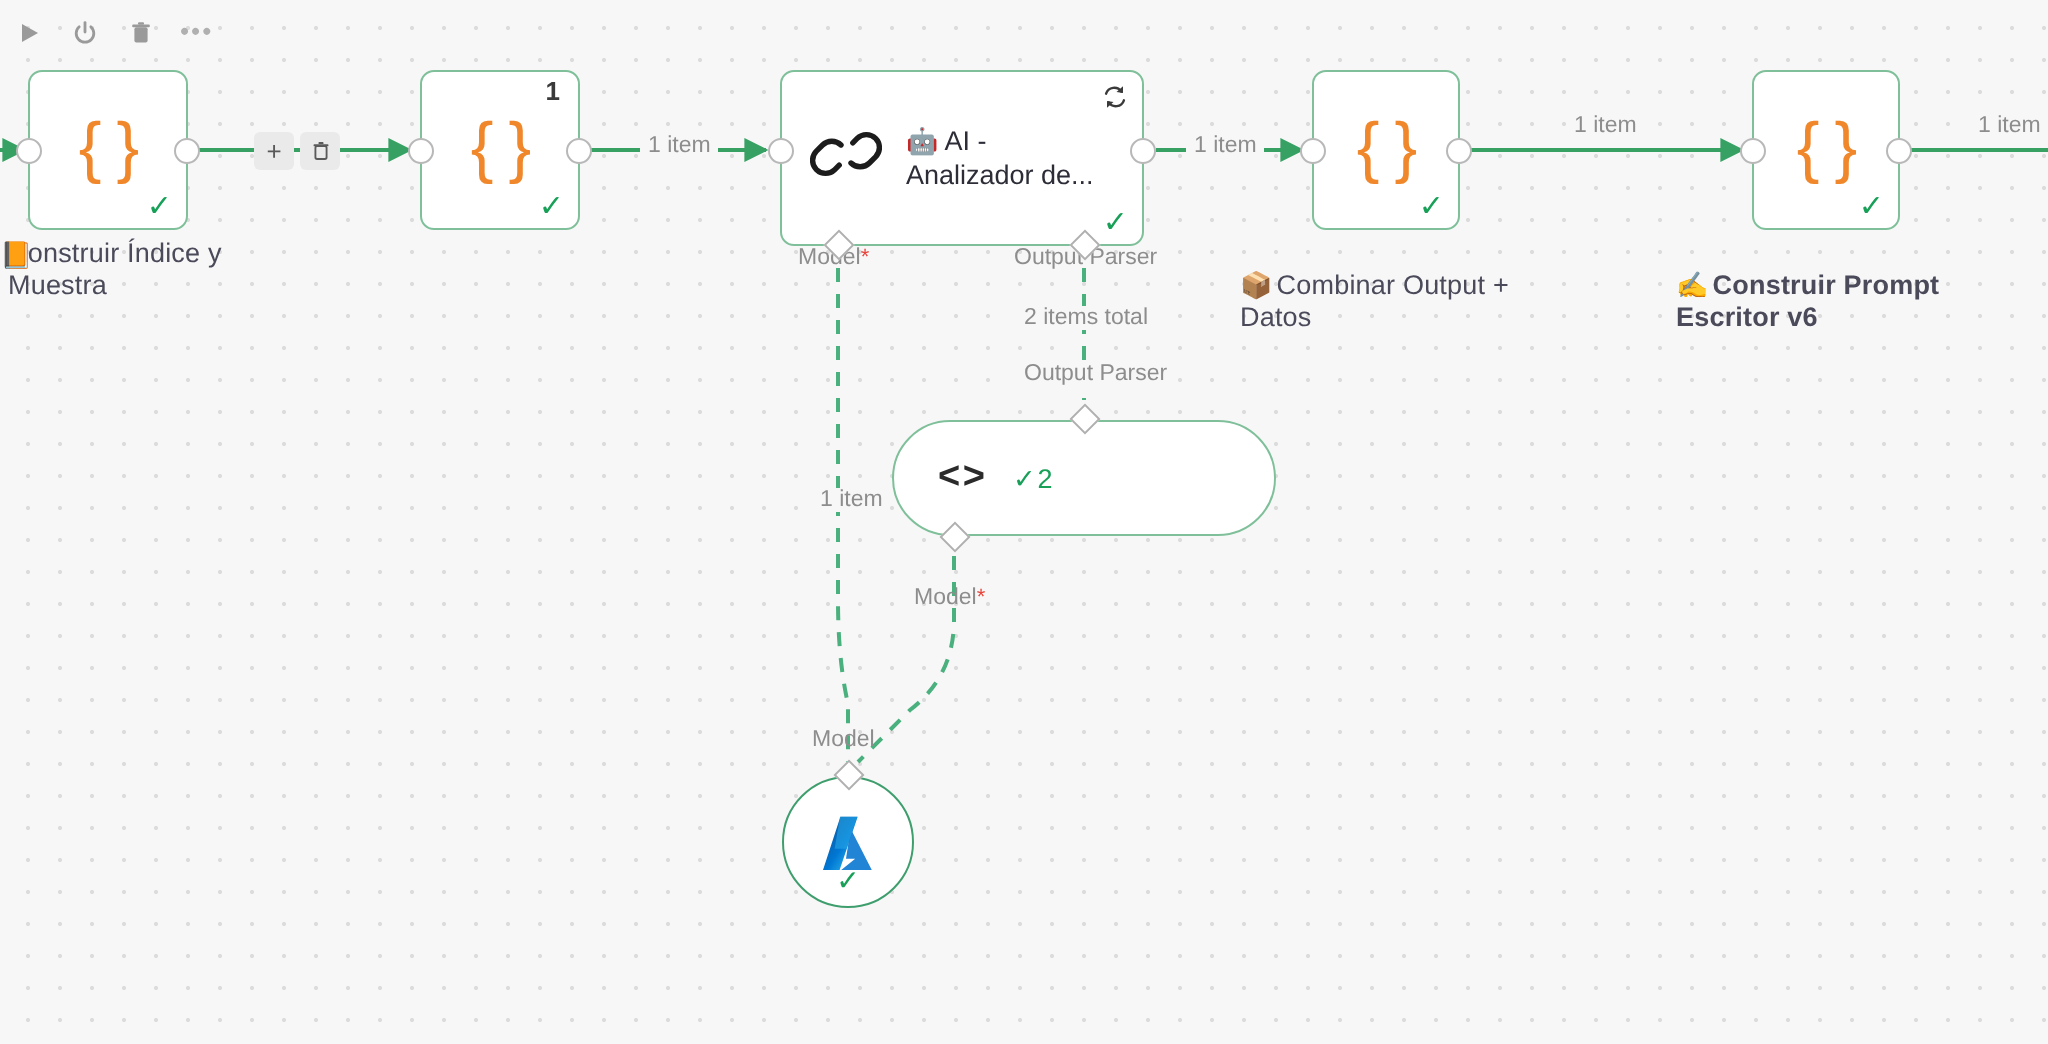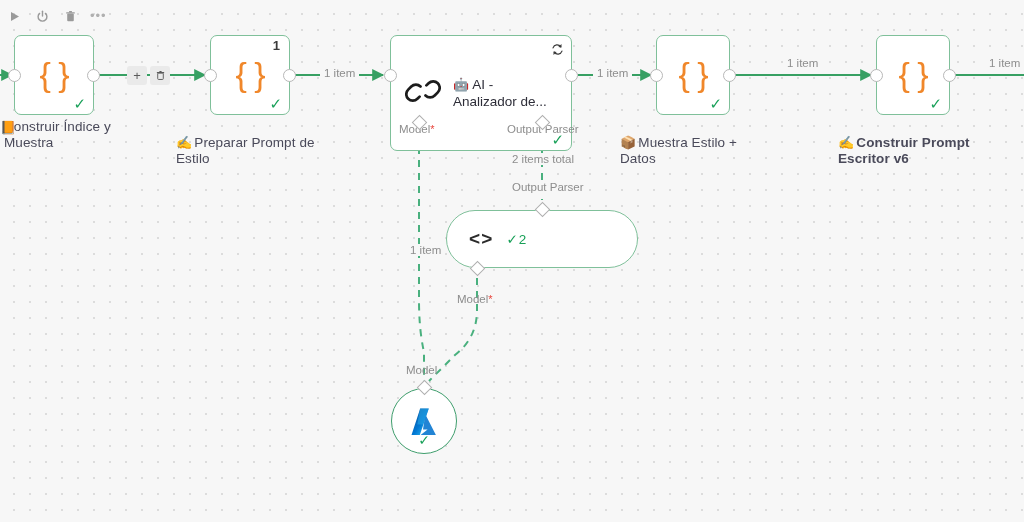--- a/index.html
+++ b/index.html
@@ -354,29 +354,25 @@
 
   <div class="node" style="left:210px; top:35px;">
     <div class="node-box" style="width:80px; height:80px;">
       <div class="node-badge">1</div>
       <div class="brace">{ }</div>
       <div class="node-check">✓</div>
     </div>
   </div>
   <div class="port" style="left:204px; top:69px;"></div>
   <div class="port" style="left:283px; top:69px;"></div>
-  <div class="node-caption" style="left:176px; top:119px; width:148px;">
-    <span class="cap-emoji">✍️</span><span>Preparar Prompt de
-Estilo</span>
-  </div>
 
   <div class="edge-label" style="left:320px; top:67px;">1 item</div>
 
   <div class="node" style="left:390px; top:35px;">
-    <div class="node-box" style="width:182px; height:116px;">
+    <div class="node-box" style="width:182px; height:88px;">
       <div class="node-retry">
         <svg width="13" height="13" viewBox="0 0 14 14">
           <path d="M2.2 5.2a4.6 4.6 0 0 1 8.2-1.1" stroke="#3a3a3a" stroke-width="1.3" fill="none" stroke-linecap="round"></path>
           <polygon points="11.3,1.2 11.3,4.9 7.8,4.3" fill="#3a3a3a"></polygon>
           <path d="M11.8 8.8a4.6 4.6 0 0 1-8.2 1.1" stroke="#3a3a3a" stroke-width="1.3" fill="none" stroke-linecap="round"></path>
           <polygon points="2.7,12.8 2.7,9.1 6.2,9.7" fill="#3a3a3a"></polygon>
         </svg>
       </div>
       <div class="ai-inner">
         <div class="ai-chain">
@@ -440,21 +436,21 @@
 
   <div class="node" style="left:656px; top:35px;">
     <div class="node-box" style="width:74px; height:80px;">
       <div class="brace">{ }</div>
       <div class="node-check">✓</div>
     </div>
   </div>
   <div class="port" style="left:650px; top:69px;"></div>
   <div class="port" style="left:723px; top:69px;"></div>
   <div class="node-caption" style="left:620px; top:119px; width:150px;">
-    <span class="cap-emoji">📦</span><span>Muestra Estilo +
+    <span class="cap-emoji">📦</span><span>Combinar Output +
 Datos</span>
   </div>
 
   <div class="edge-label" style="left:783px; top:57px;">1 item</div>
 
   <div class="node" style="left:876px; top:35px;">
     <div class="node-box" style="width:74px; height:80px;">
       <div class="brace">{ }</div>
       <div class="node-check">✓</div>
     </div>

